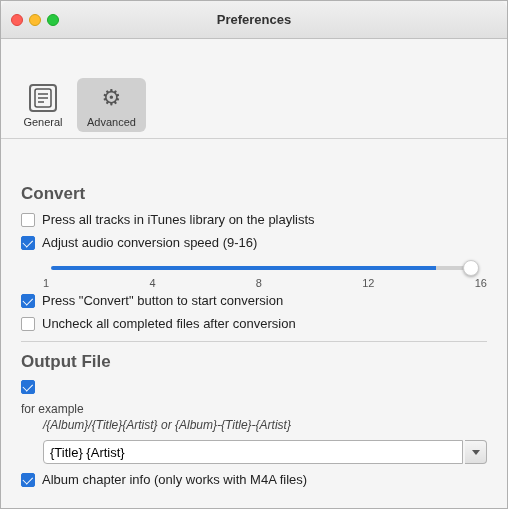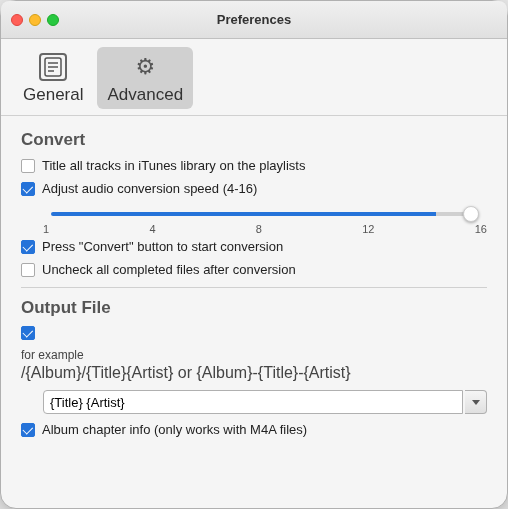--- a/index.html
+++ b/index.html
@@ -10,25 +10,26 @@
       background: #ececec;
       width: 508px;
       height: 509px;
       overflow: hidden;
     }
 
     .window {
       width: 508px;
       height: 509px;
       background: #f5f5f5;
-      border-radius: 16px;
+      border-radius: 0;
       border: 1px solid #b0b0b0;
       box-shadow: 0 4px 20px rgba(0,0,0,0.3);
       display: flex;
       flex-direction: column;
+      gap: 31px;
     }
 
     .titlebar {
       height: 38px;
       background: linear-gradient(to bottom, #f0f0f0, #e0e0e0);
       border-radius: 8px 8px 0 0;
       border-bottom: 1px solid #c0c0c0;
       display: flex;
       align-items: center;
       justify-content: center;
@@ -84,21 +85,21 @@
     .toolbar-item .icon-wrap {
       width: 32px;
       height: 32px;
       display: flex;
       align-items: center;
       justify-content: center;
       margin-bottom: 2px;
     }
 
     .toolbar-label {
-      font-size: 17px;
+      font-size: 11px;
       color: #333;
     }
 
     .content {
       flex: 1;
       padding: 14px 20px;
       overflow-y: auto;
     }
 
     .section-title {
@@ -171,23 +172,25 @@
       margin-top: 8px;
     }
 
     .example-text {
       font-size: 12px;
       color: #444;
       margin-bottom: 2px;
     }
 
     .example-path {
-      font-size: 16px;
+      font-size: 12px;
       color: #444;
+      margin-left: 22px;
       margin-bottom: 8px;
+      font-style: italic;
     }
 
     .text-input-row {
       display: flex;
       margin-left: 22px;
       margin-bottom: 8px;
       gap: 2px;
     }
 
     .text-input {
@@ -297,26 +300,26 @@
     </div>
   </div>
 
   <div class="content">
 
     <div class="section">
       <div class="section-title">Convert</div>
 
       <div class="option-row">
         <div class="checkbox-custom"></div>
-        <span class="option-label">Title all tracks in iTunes library on the playlists</span>
+        <span class="option-label">Press all tracks in iTunes library on the playlists</span>
       </div>
 
       <div class="option-row">
         <div class="checkbox-custom checked"></div>
-        <span class="option-label">Adjust audio conversion speed (4-16)</span>
+        <span class="option-label">Adjust audio conversion speed (9-16)</span>
       </div>
 
       <div class="slider-container">
         <input type="range" min="1" max="16" value="16" style="width: calc(100% - 16px); margin-left: 8px;">
         <div class="slider-labels">
           <span>1</span>
           <span>4</span>
           <span>8</span>
           <span>12</span>
           <span>16</span>

